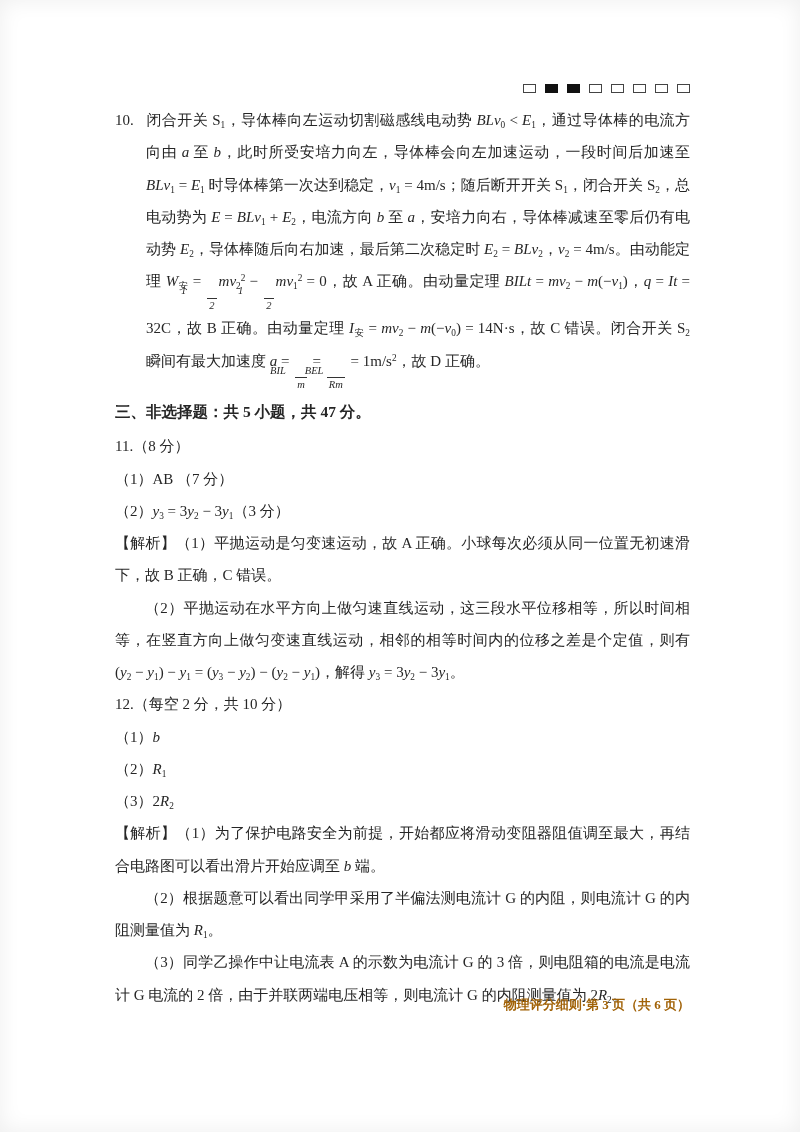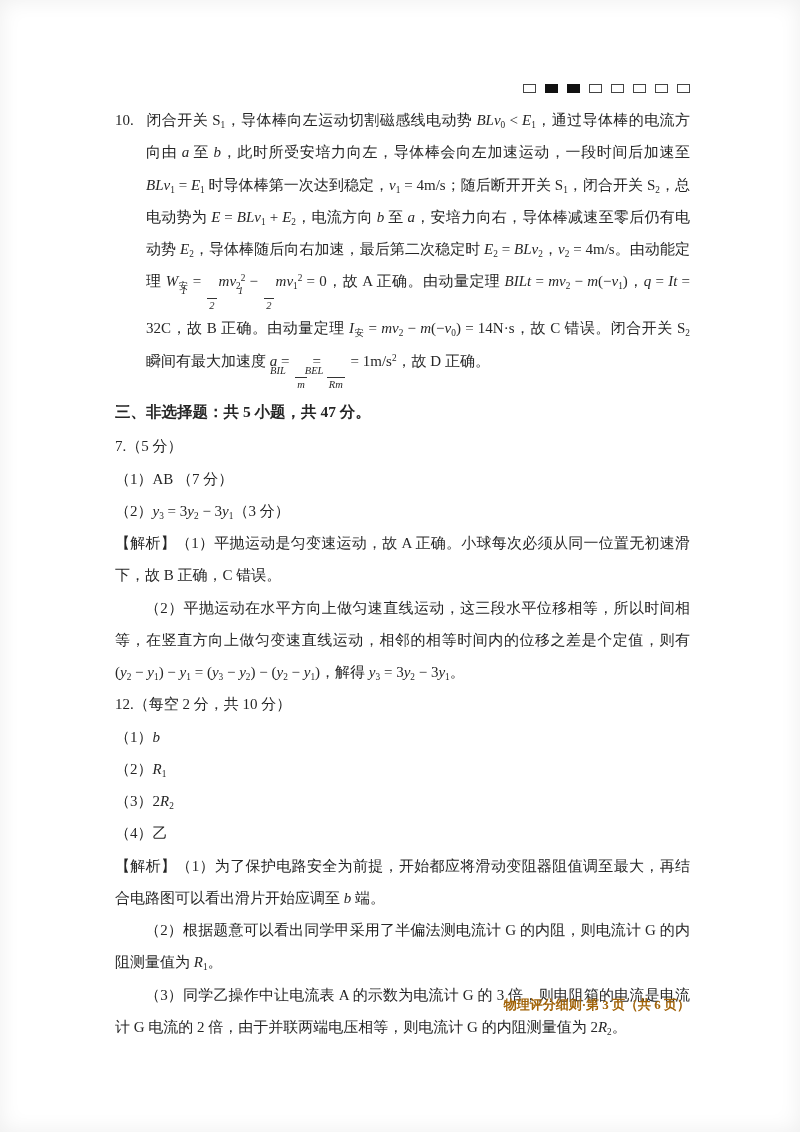--- a/index.html
+++ b/index.html
@@ -91,31 +91,30 @@
           </span><i class="var">mv</i><sub>1</sub><sup>2</sup> = 0，故 A 正确。由动量定理 <i class="var">BILt</i> = <i class="var">mv</i><sub>2</sub> − <i class="var">m</i>(−<i class="var">v</i><sub>1</sub>)，<i class="var">q</i> = <i class="var">It</i> = 32C，故 B 正确。由动量定理 <i class="var">I</i><sub>安</sub> = <i class="var">mv</i><sub>2</sub> − <i class="var">m</i>(−<i class="var">v</i><sub>0</sub>) = 14N·s，故 C 错误。闭合开关 S<sub>2</sub> 瞬间有最大加速度 <i class="var">a</i> = <span class="frac">
             <span class="num">BIL</span>
             <span class="den">m</span>
           </span> = <span class="frac">
             <span class="num">BEL</span>
             <span class="den">Rm</span>
           </span> = 1m/s<sup>2</sup>，故 D 正确。</span></p>
 
     <h3 class="section-title">三、非选择题：共 5 小题，共 47 分。</h3>
 
-    <p class="para item-head">7.（5 分）</p>
+    <p class="para item-head">11.（8 分）</p>
     <p class="para answer">（1）AB （7 分）</p>
     <p class="para answer">（2）<i class="var">y</i><sub>3</sub> = 3<i class="var">y</i><sub>2</sub> − 3<i class="var">y</i><sub>1</sub>（3 分）</p>
     <p class="para analysis"><b>【解析】</b>（1）平抛运动是匀变速运动，故 A 正确。小球每次必须从同一位置无初速滑下，故 B 正确，C 错误。</p>
     <p class="para analysis indent">（2）平抛运动在水平方向上做匀速直线运动，这三段水平位移相等，所以时间相等，在竖直方向上做匀变速直线运动，相邻的相等时间内的位移之差是个定值，则有 (<i class="var">y</i><sub>2</sub> − <i class="var">y</i><sub>1</sub>) − <i class="var">y</i><sub>1</sub> = (<i class="var">y</i><sub>3</sub> − <i class="var">y</i><sub>2</sub>) − (<i class="var">y</i><sub>2</sub> − <i class="var">y</i><sub>1</sub>)，解得 <i class="var">y</i><sub>3</sub> = 3<i class="var">y</i><sub>2</sub> − 3<i class="var">y</i><sub>1</sub>。</p>
 
     <p class="para item-head">12.（每空 2 分，共 10 分）</p>
     <p class="para answer">（1）<i class="var">b</i></p>
     <p class="para answer">（2）<i class="var">R</i><sub>1</sub></p>
     <p class="para answer">（3）2<i class="var">R</i><sub>2</sub></p>
-    <p class="para answer">（4）乙</p>
     <p class="para analysis"><b>【解析】</b>（1）为了保护电路安全为前提，开始都应将滑动变阻器阻值调至最大，再结合电路图可以看出滑片开始应调至 <i class="var">b</i> 端。</p>
     <p class="para analysis indent">（2）根据题意可以看出同学甲采用了半偏法测电流计 G 的内阻，则电流计 G 的内阻测量值为 <i class="var">R</i><sub>1</sub>。</p>
     <p class="para analysis indent">（3）同学乙操作中让电流表 A 的示数为电流计 G 的 3 倍，则电阻箱的电流是电流计 G 电流的 2 倍，由于并联两端电压相等，则电流计 G 的内阻测量值为 2<i class="var">R</i><sub>2</sub>。</p>
 
   </div>
 
   <div class="footer">物理评分细则·第 3 页（共 6 页）</div>
 
 </div>
 

